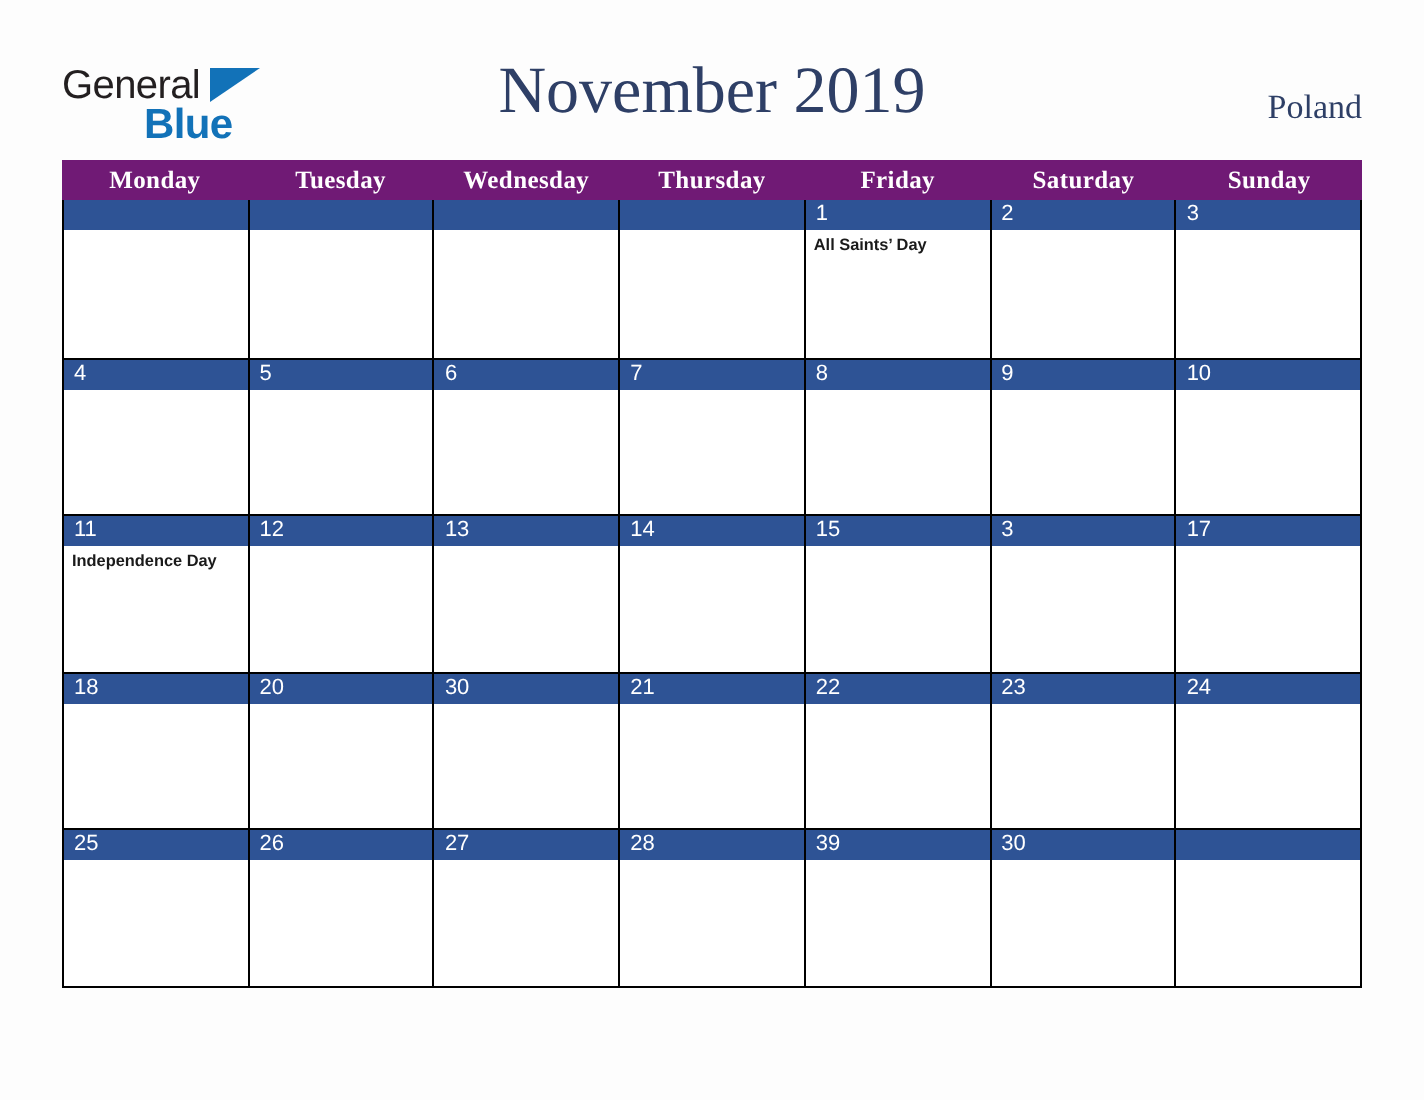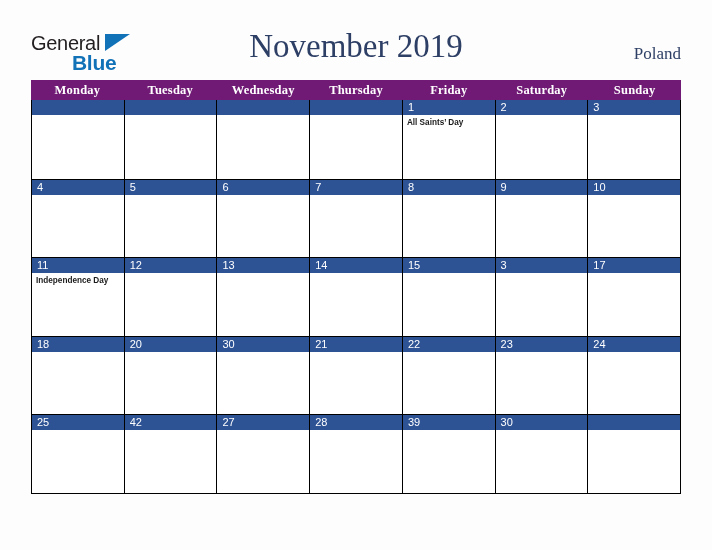--- a/index.html
+++ b/index.html
@@ -389,21 +389,21 @@
       </div>
       <div class="week-row">
         <div class="day-cell">
           <div class="day-band">
             <span class="day-number">25</span>
           </div>
           <div class="day-events"></div>
         </div>
         <div class="day-cell">
           <div class="day-band">
-            <span class="day-number">42</span>
+            <span class="day-number">26</span>
           </div>
           <div class="day-events"></div>
         </div>
         <div class="day-cell">
           <div class="day-band">
             <span class="day-number">27</span>
           </div>
           <div class="day-events"></div>
         </div>
         <div class="day-cell">

